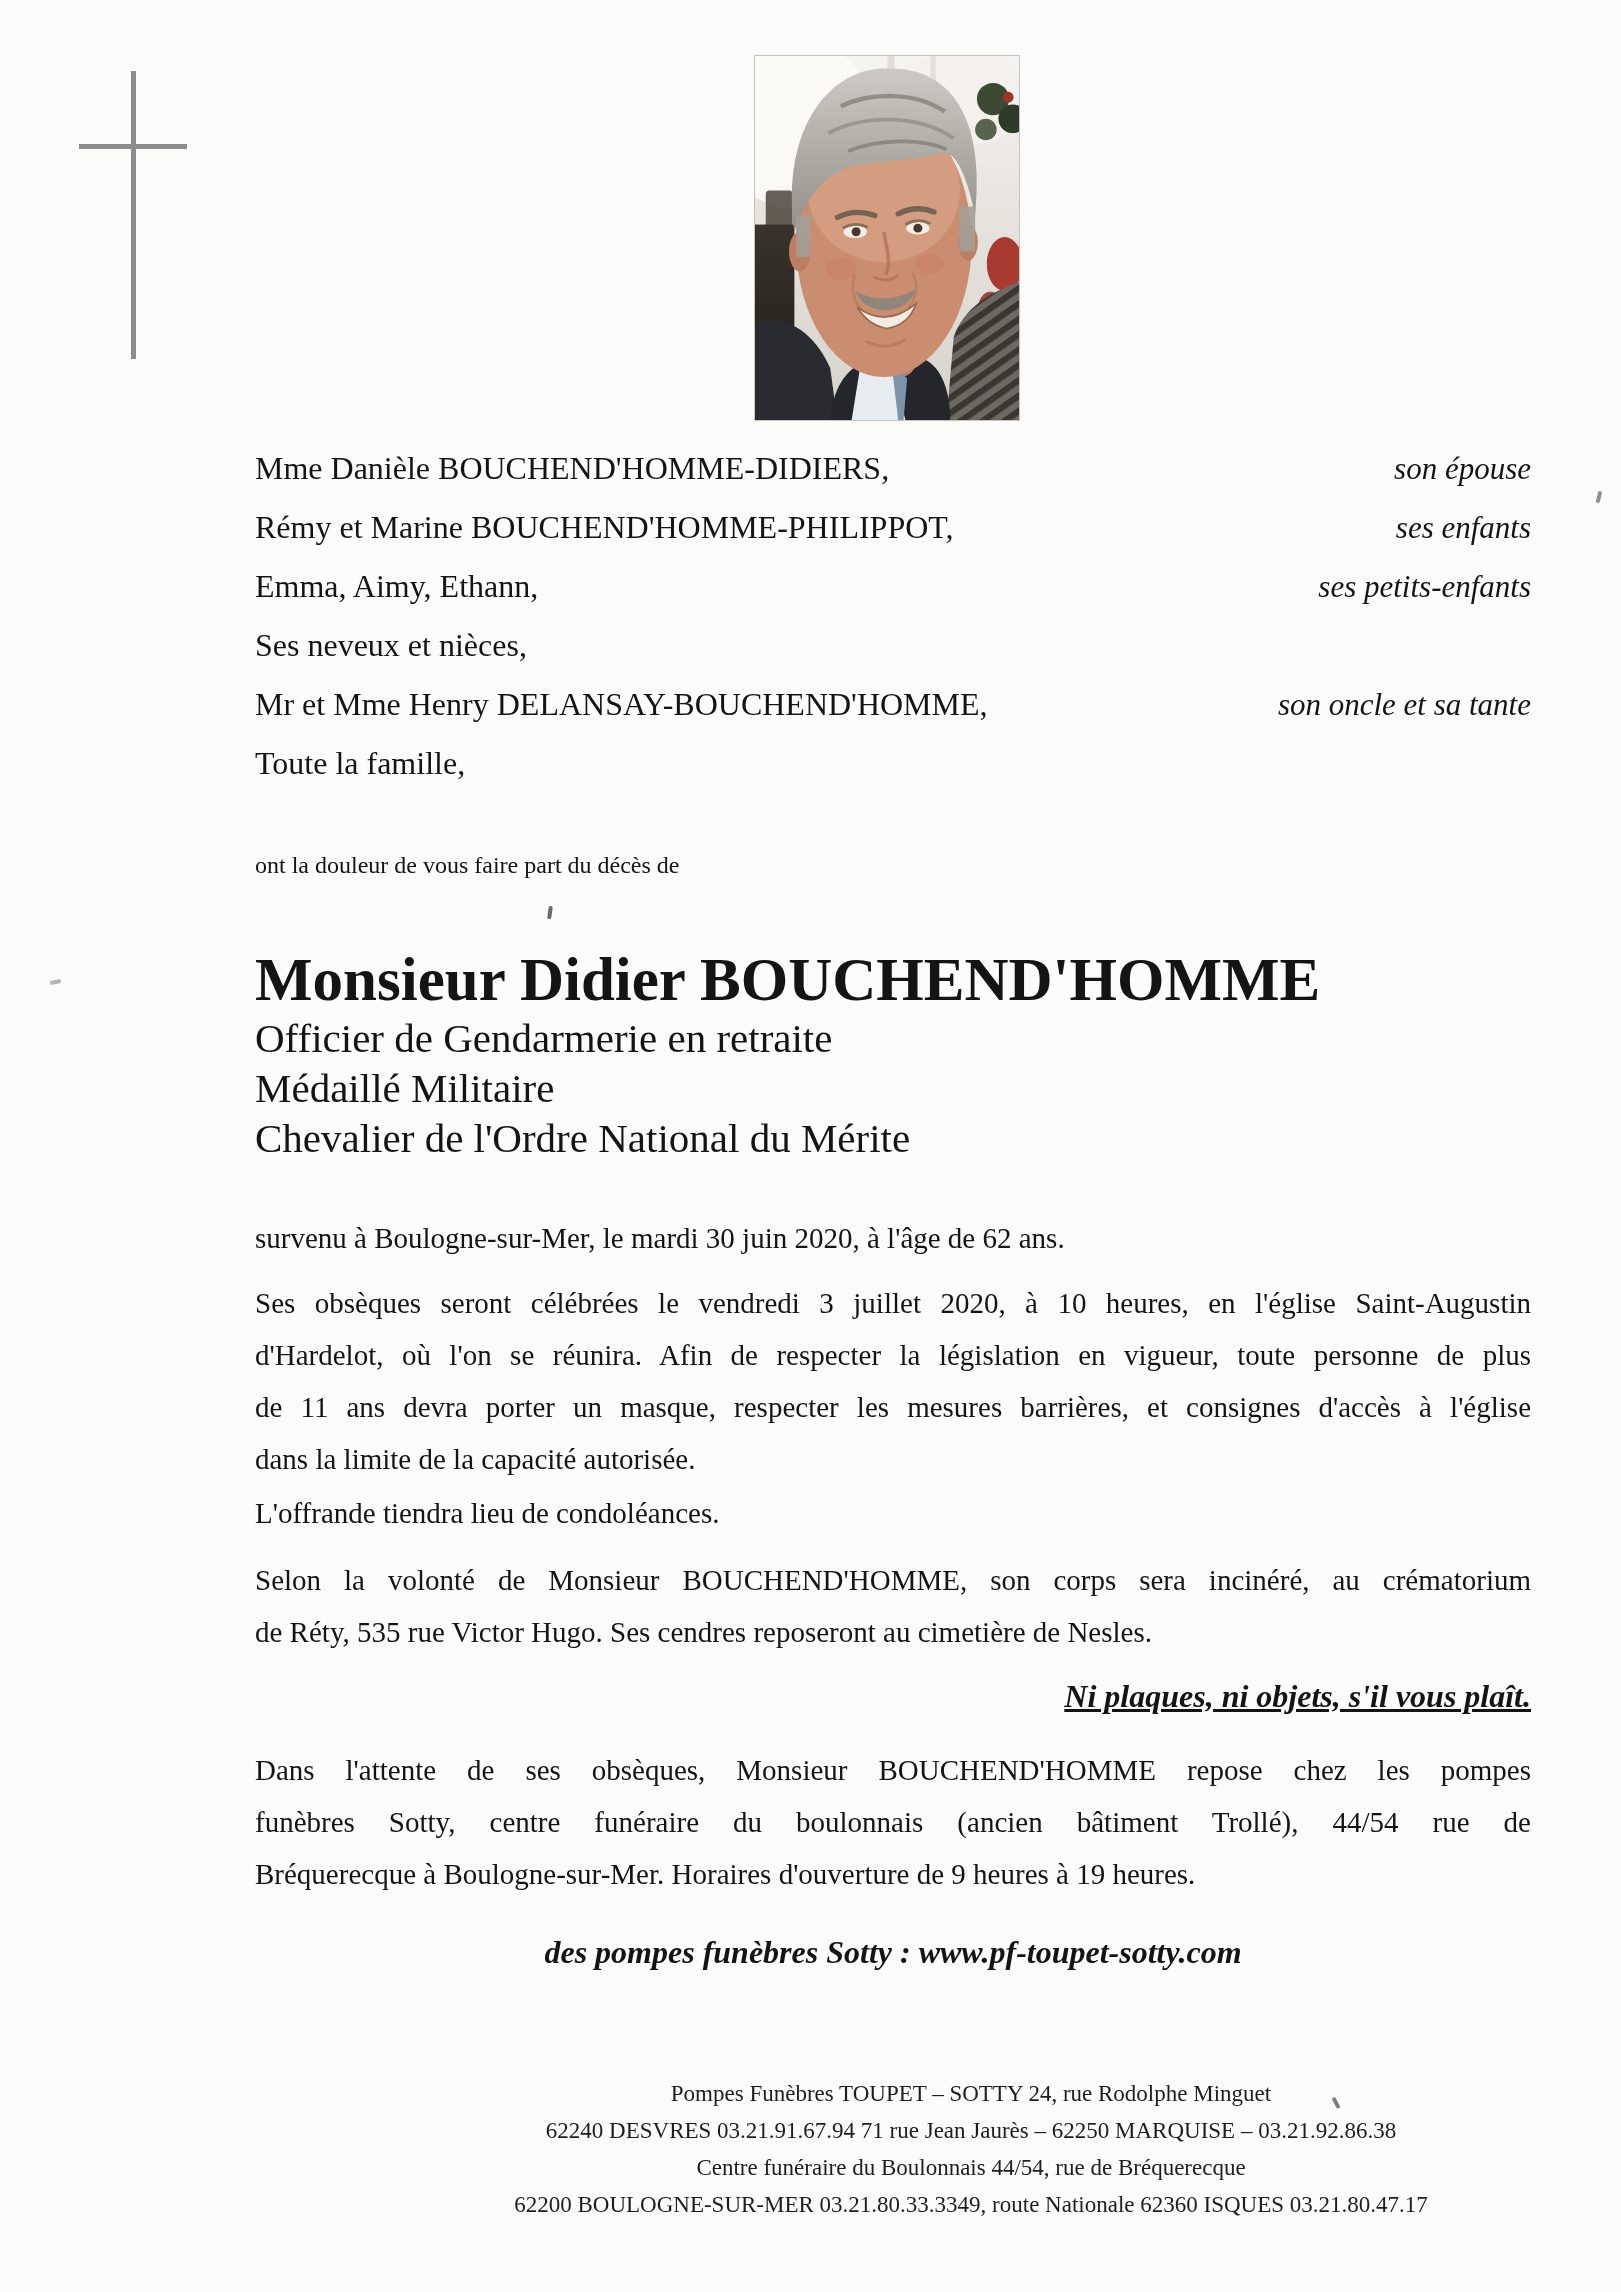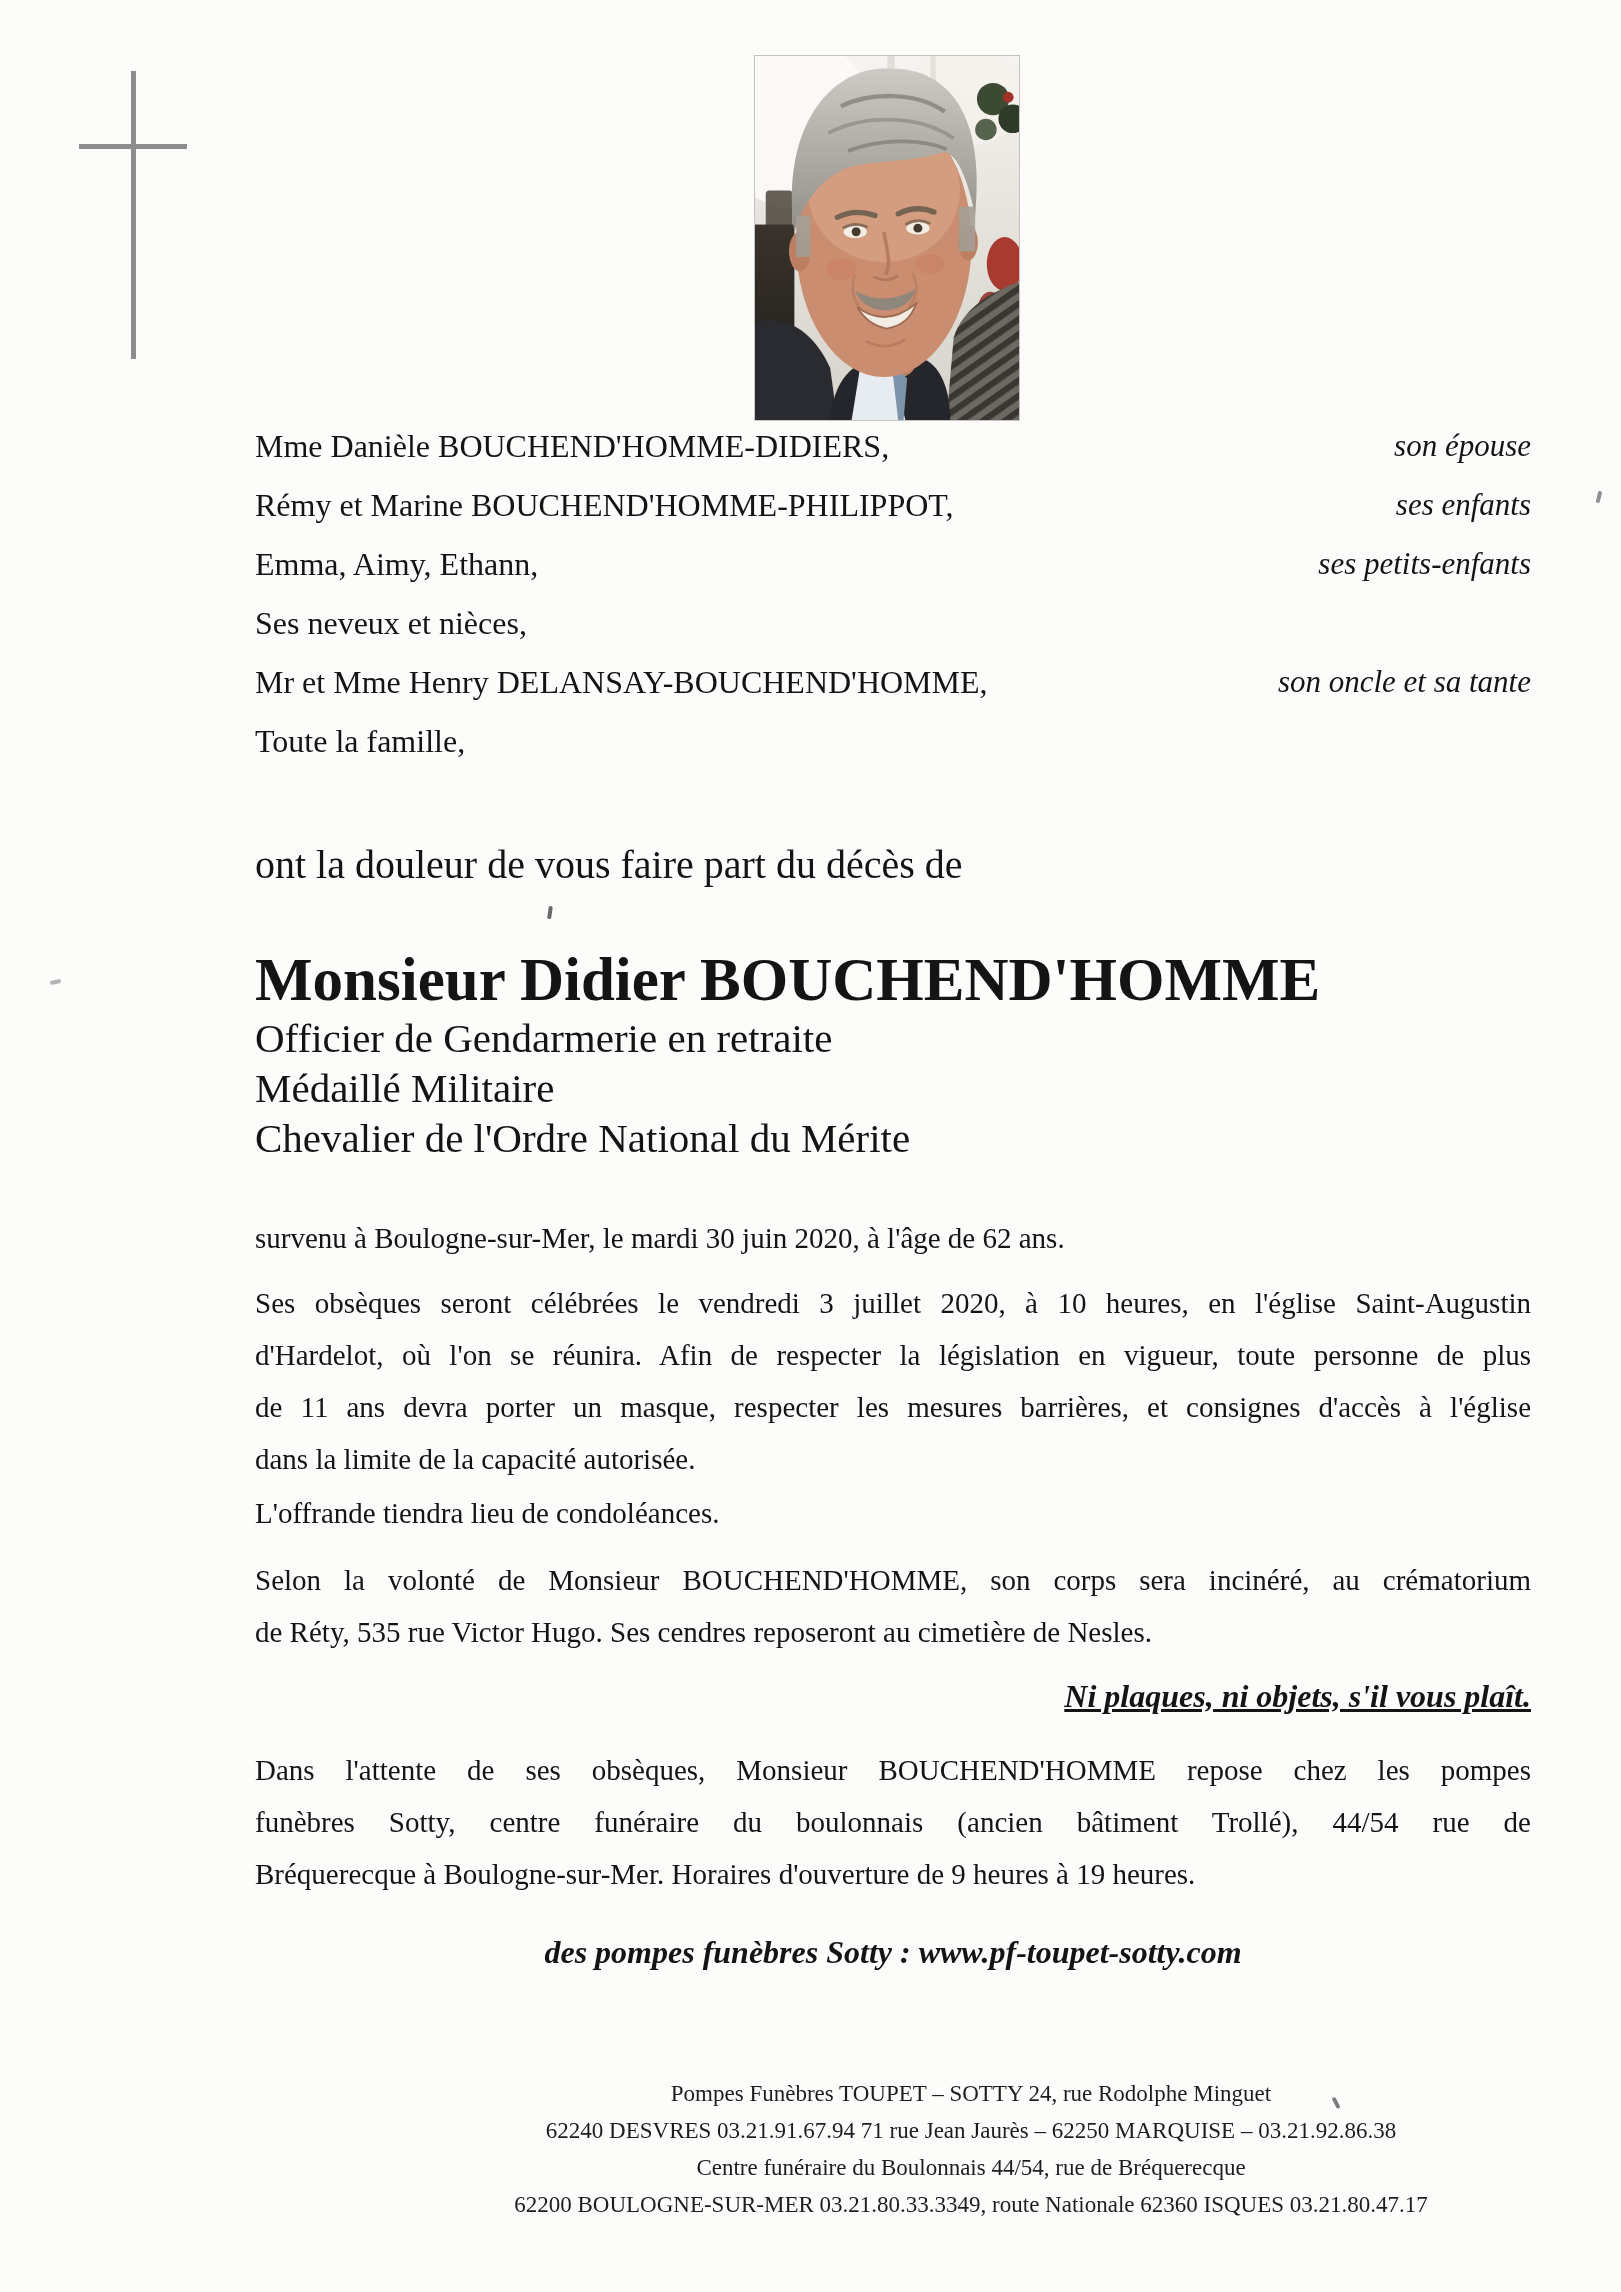--- a/index.html
+++ b/index.html
@@ -10,24 +10,24 @@
     color:#141414; overflow:hidden;
   }
   
   .cross-v{position:absolute;left:131px;top:71px;width:4.5px;height:288px;background:#8d8d8d;}
   .cross-h{position:absolute;left:79px;top:144px;width:108px;height:4.5px;background:#8d8d8d;}
   
   .photo{position:absolute;left:755px;top:56px;width:264px;height:364px;outline:0.9px solid #c6c3be;}
   .photo svg{display:block;width:100%;height:100%;}
   
   .family{position:absolute;left:255px;top:428px;width:1276px;}
-  .fam-row{display:flex;justify-content:space-between;align-items:flex-start;height:59px;gap:22px;}
+  .fam-row{display:flex;justify-content:space-between;align-items:flex-end;height:59px;gap:22px;}
   .fam-name{font-size:32px;white-space:nowrap;}
   .fam-rel{font-size:31px;font-style:italic;white-space:nowrap;}
-  .intro{position:absolute;left:255px;top:847px;width:1276px;font-size:40px;line-height:36px;}
+  .intro{position:absolute;left:255px;top:847px;width:1276px;font-size:24px;line-height:36px;}
   .title-block{position:absolute;left:255px;top:948px;width:1276px;}
   .deceased-title{font-size:61px;line-height:63px;font-weight:bold;}
   .subtitles{margin-top:1.8px;}
   .subtitle{font-size:41px;line-height:50px;}
   .para{position:absolute;left:255px;width:1276px;font-size:29px;}
   .p-single{line-height:36px;}
   .p-just div{line-height:52px;text-align:justify;text-align-last:justify;}
   .p-just div:last-child{text-align-last:left;}
   .p-survenu{top:1220px;}
   .p-obseques{top:1277px;}

